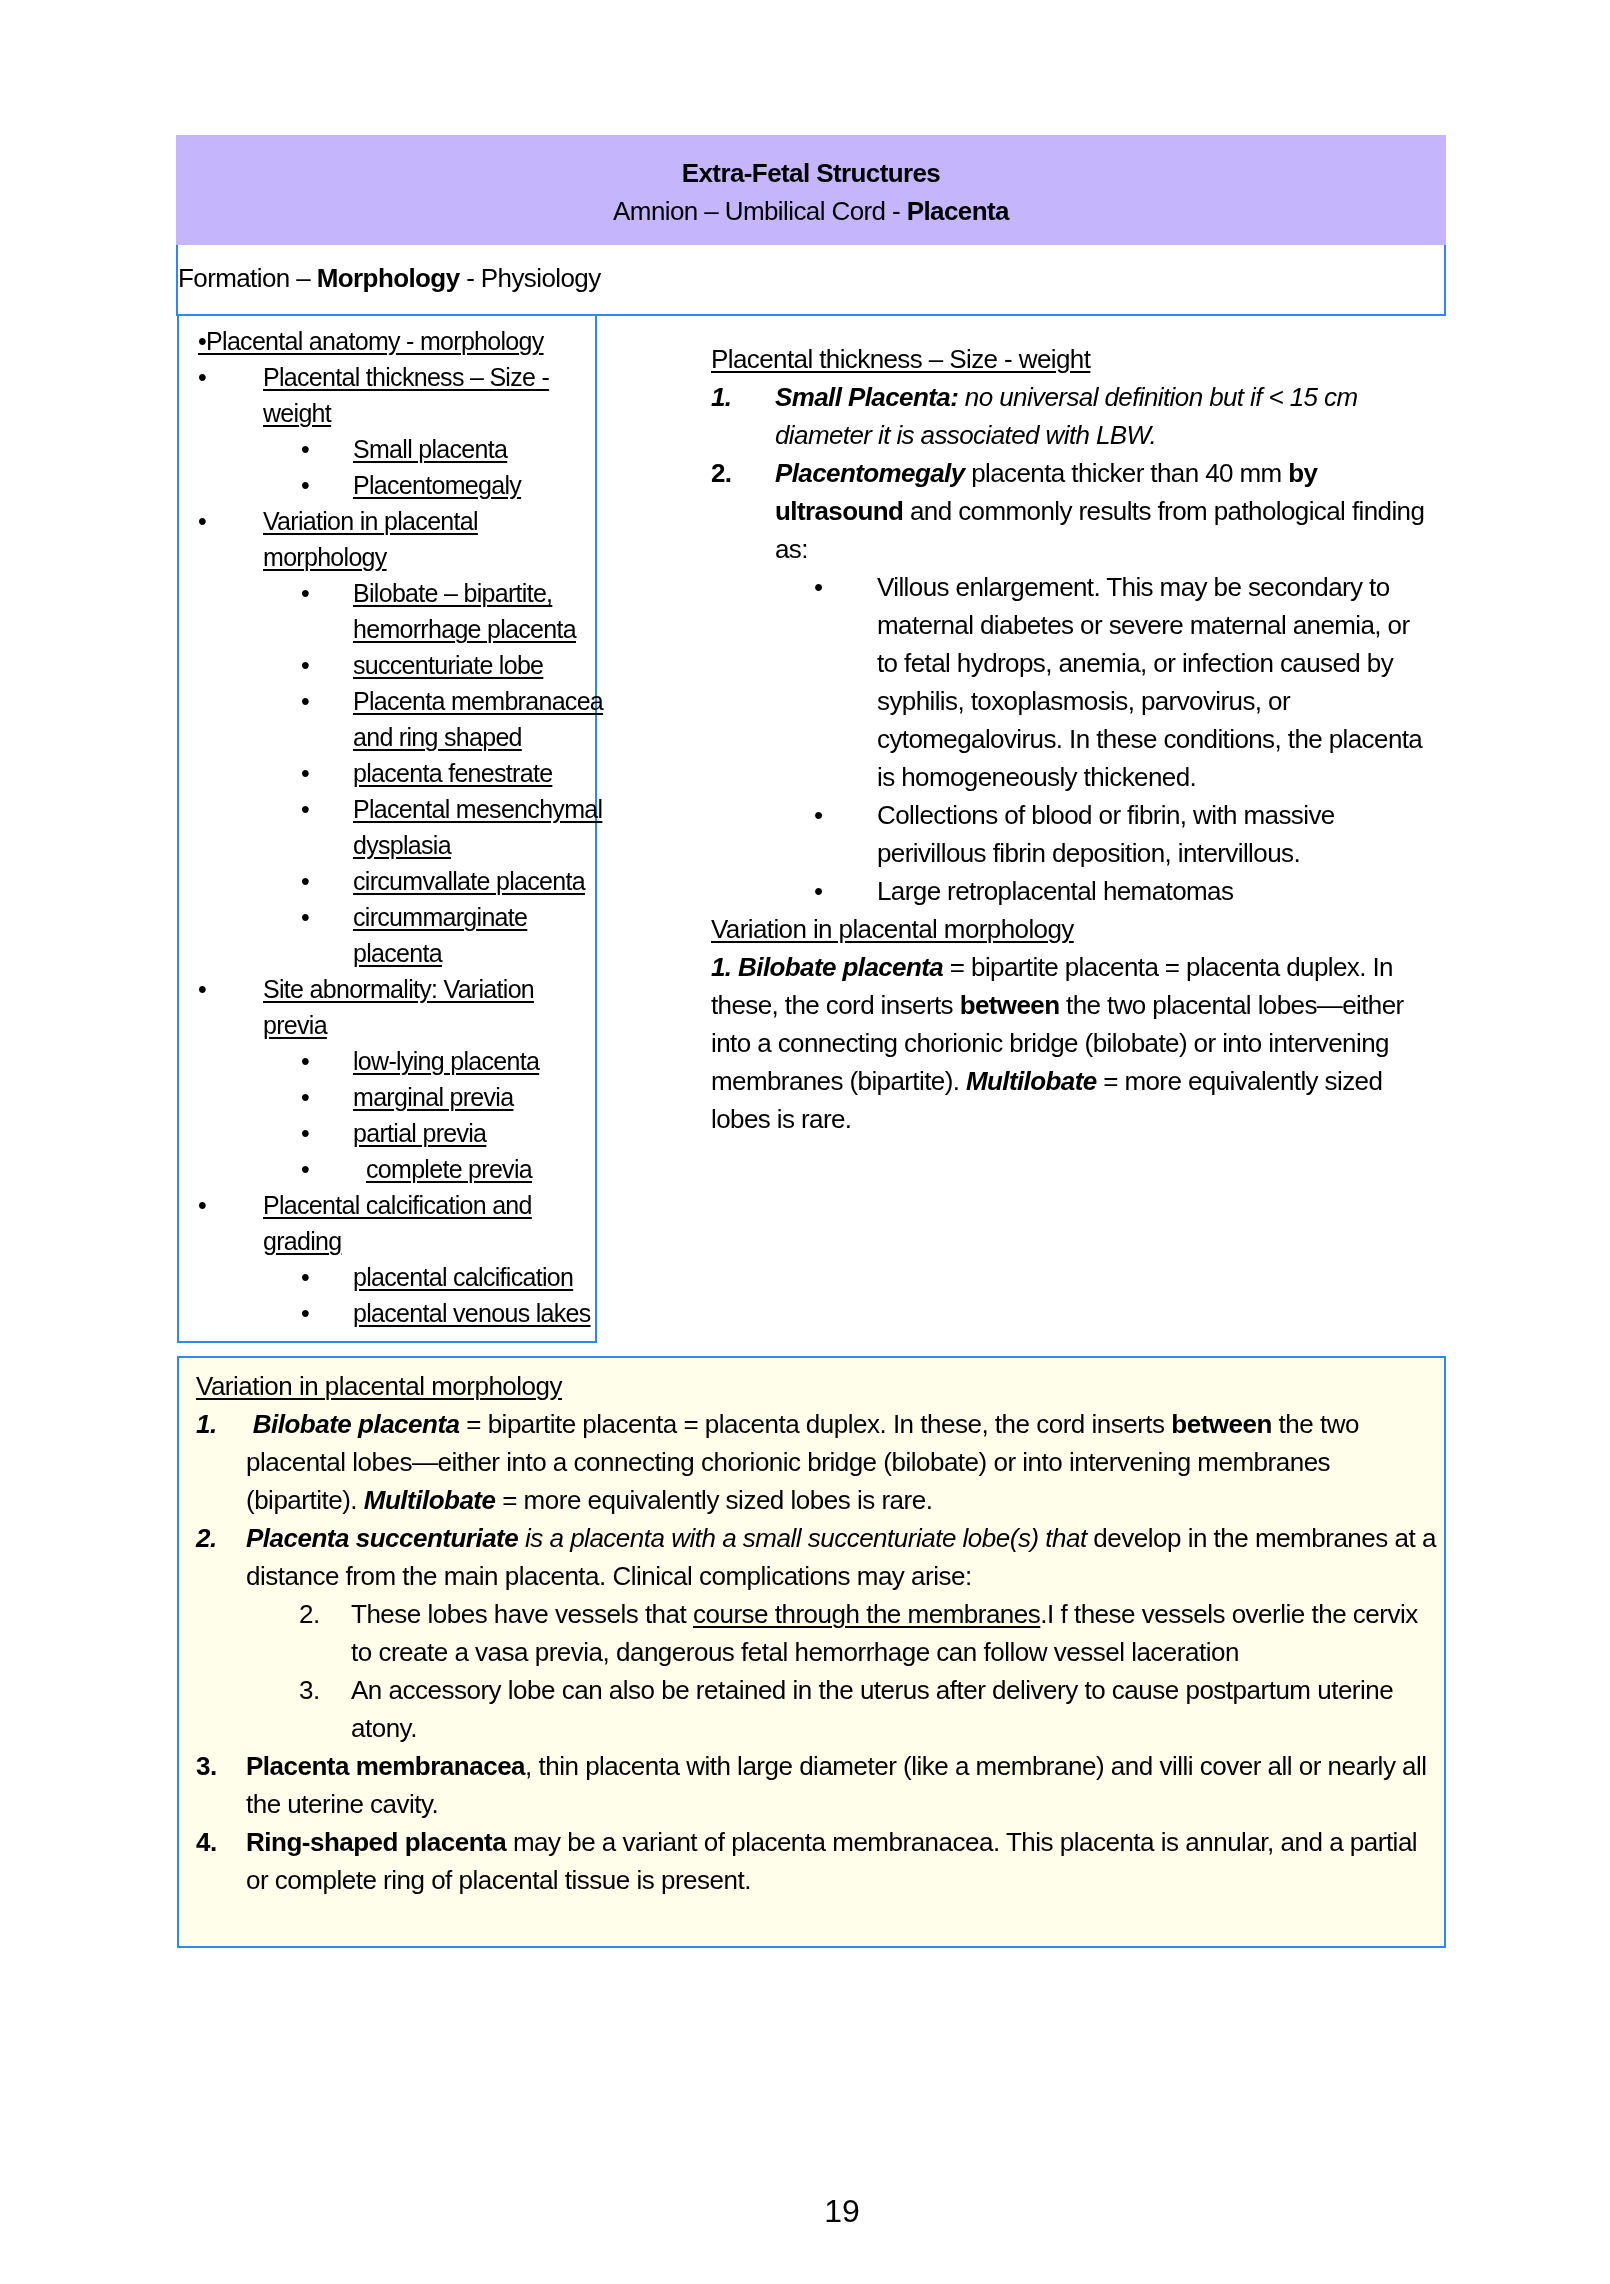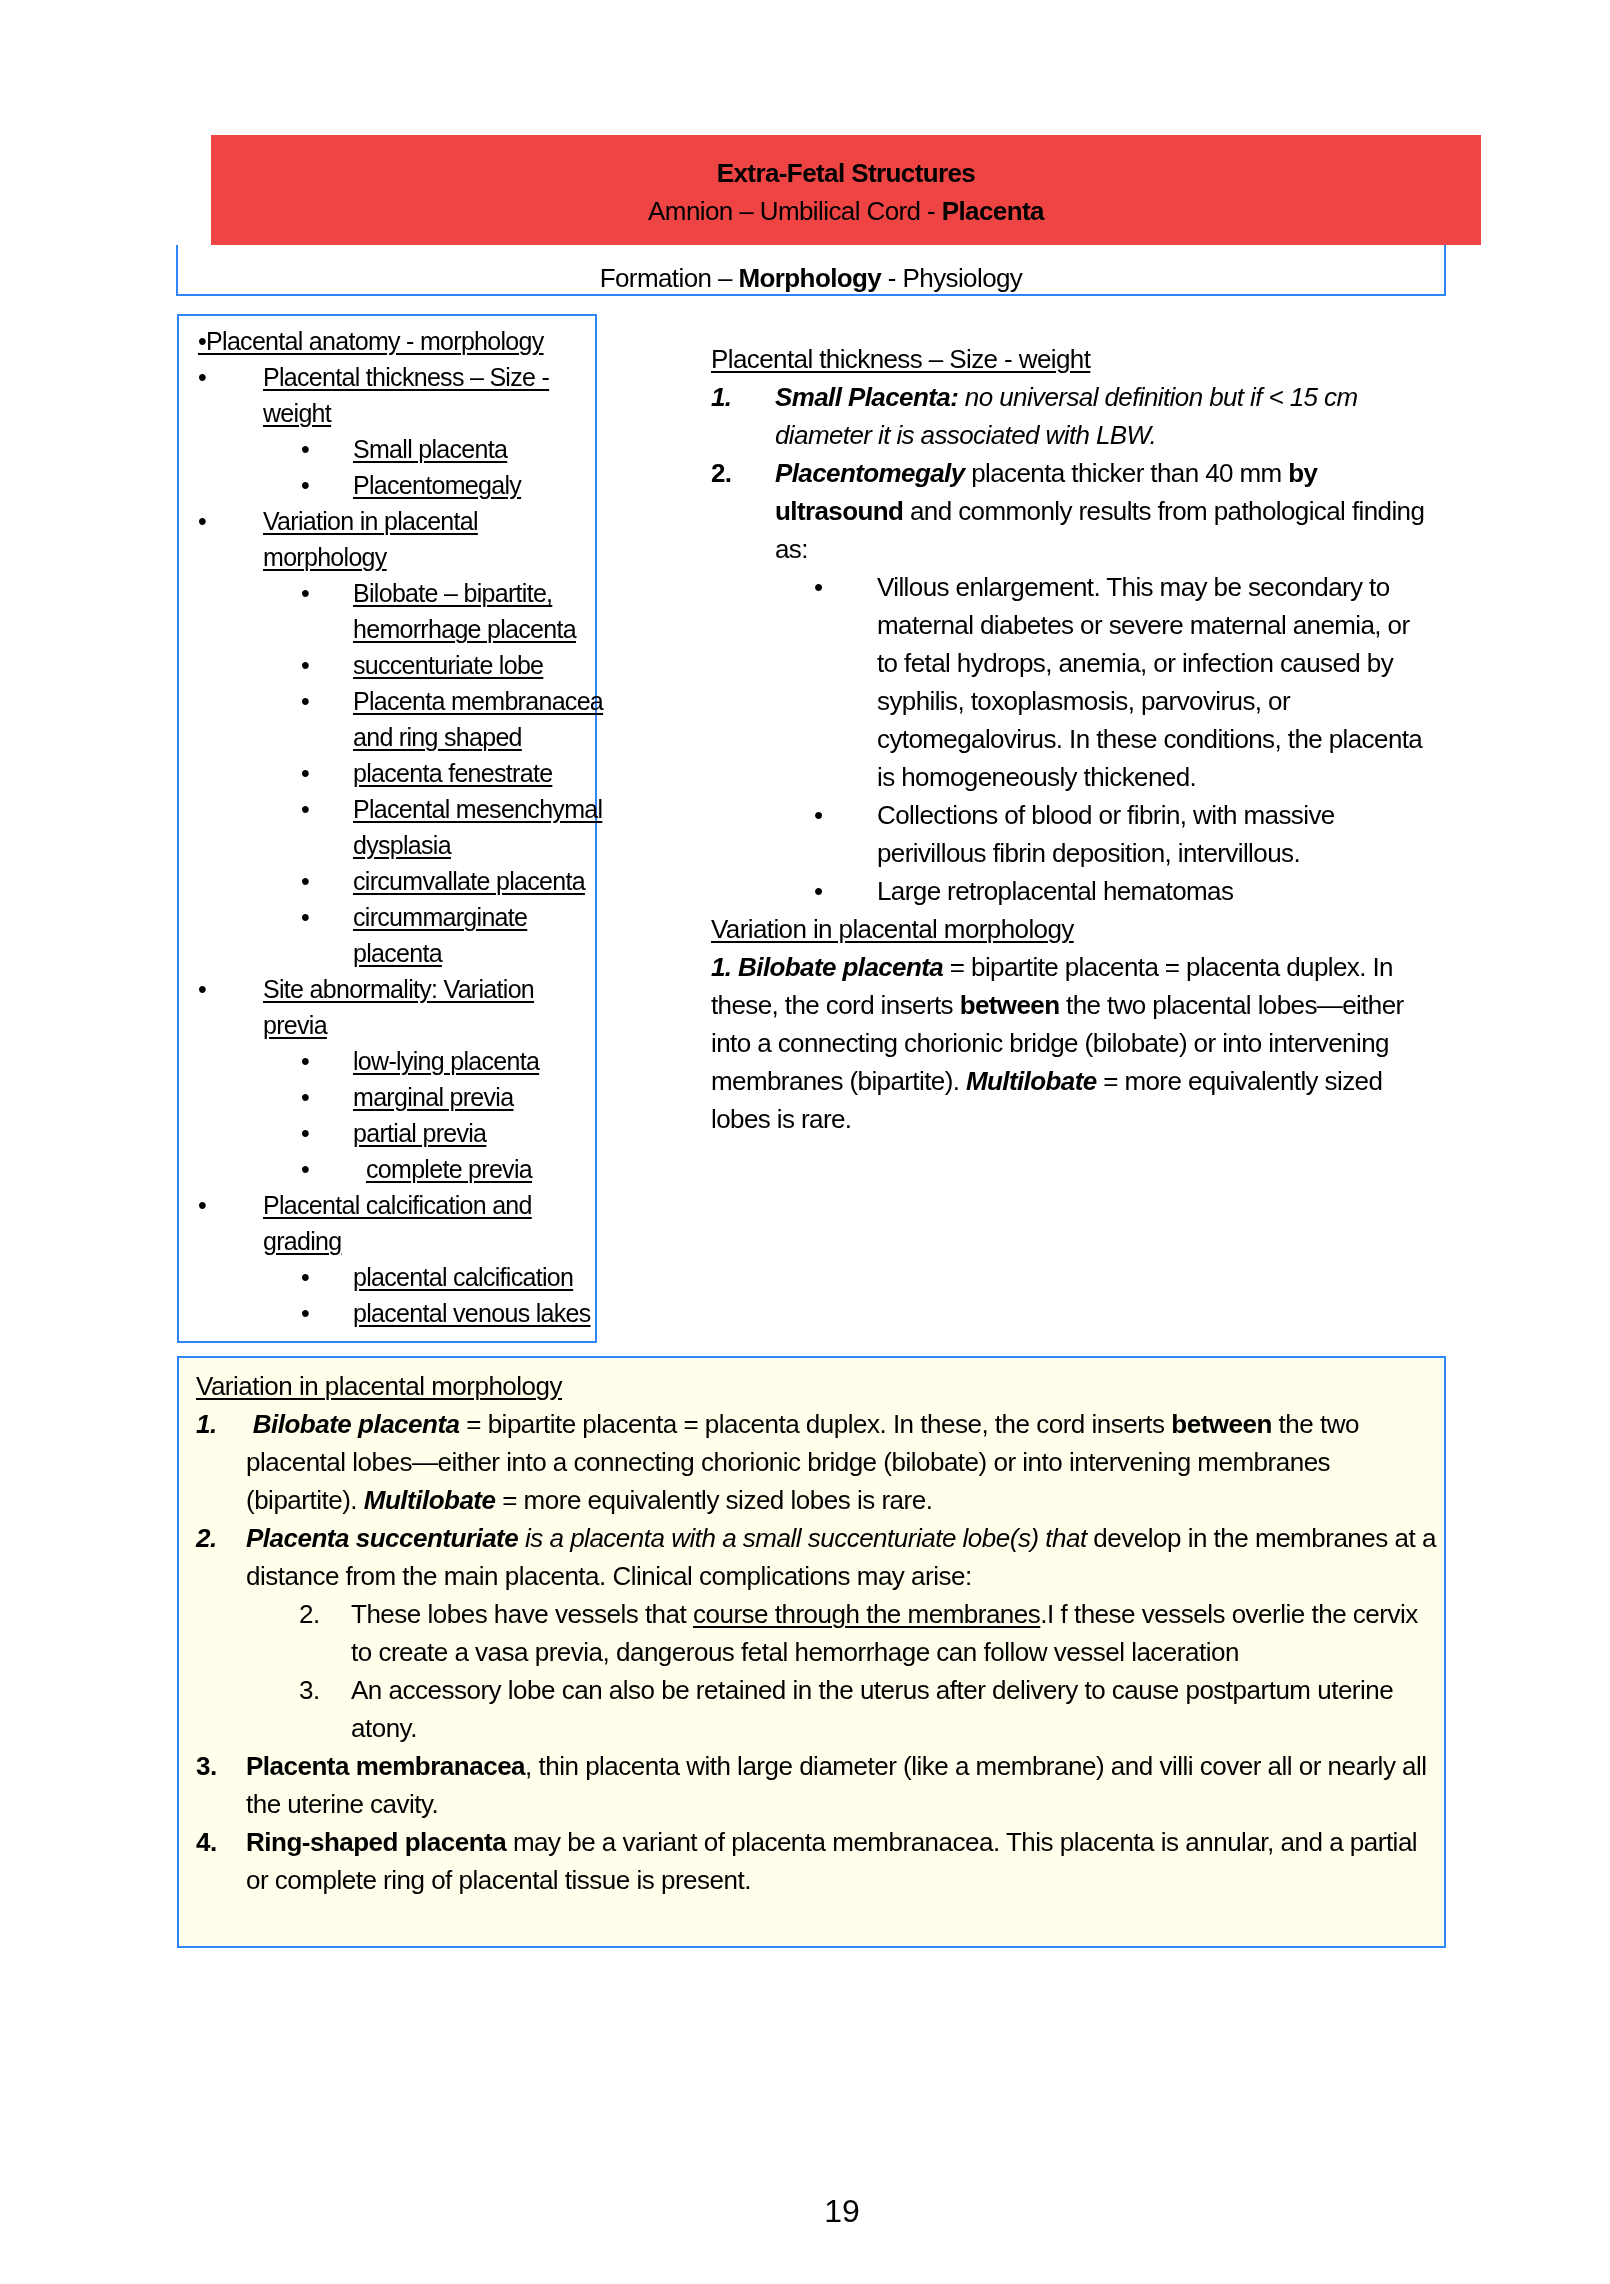--- a/index.html
+++ b/index.html
@@ -8,28 +8,28 @@
     font-family:"Liberation Sans", sans-serif; color:#000;
     overflow:hidden;
   }
   .u { text-decoration:underline; text-underline-offset:2.9px; text-decoration-thickness:1.9px; }
   .b { font-weight:bold; }
   .i { font-style:italic; }
   .bi { font-weight:bold; font-style:italic; }
 
   #header-band {
     position:absolute; left:176px; top:135px; width:1270px; height:110px;
-    background:#ef4444;
+    background:#c4b5fd;
     text-align:center; box-sizing:border-box; padding-top:19px;
-    font-size:26px; line-height:38px; letter-spacing:-0.6px;margin-left:35px;
+    font-size:26px; line-height:38px; letter-spacing:-0.6px;
   }
   #subtitle-box {
-    position:absolute; left:176px; top:245px; width:1270px; height:51px;
+    position:absolute; left:176px; top:245px; width:1270px; height:71px;
     box-sizing:border-box; border:2.9px solid #2e86f7; border-top:none;
-    text-align:center; font-size:26px; line-height:38px; padding-top:14.3px; letter-spacing:-0.6px;
+    text-align:left; font-size:26px; line-height:38px; padding-top:14.3px; letter-spacing:-0.6px;
   }
   #toc-box {
     position:absolute; left:177px; top:314px; width:420px; height:1029px;
     box-sizing:border-box; border:2.9px solid #2e86f7;
     font-size:25px; line-height:36px; letter-spacing:-0.7px;
     padding-top:7px;
   }
   .toc-row { position:relative; white-space:nowrap; }
   .toc-row .bullet { position:absolute; }
   .lvl0 .bullet { left:19px; }

